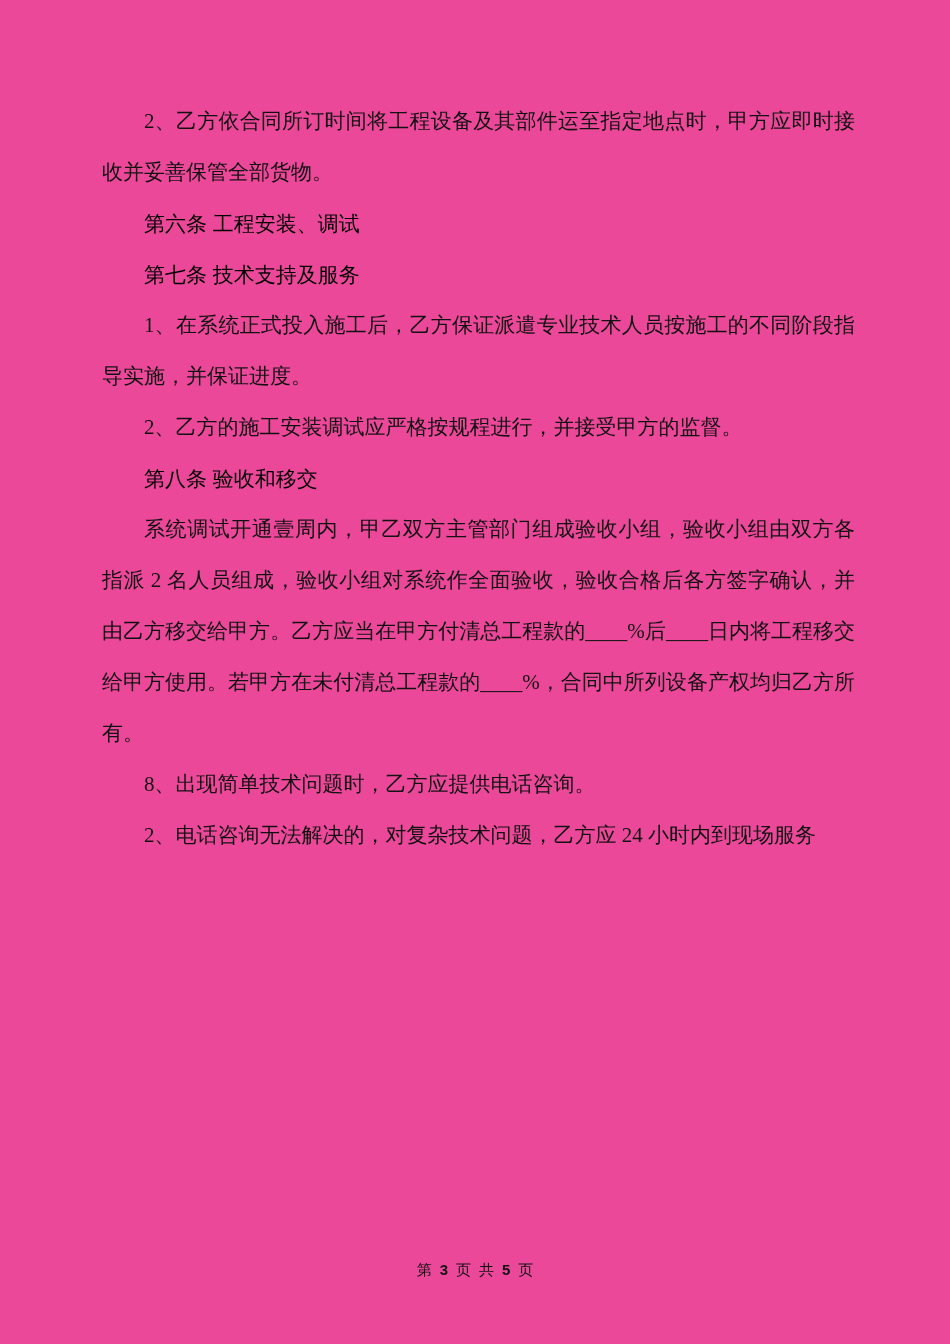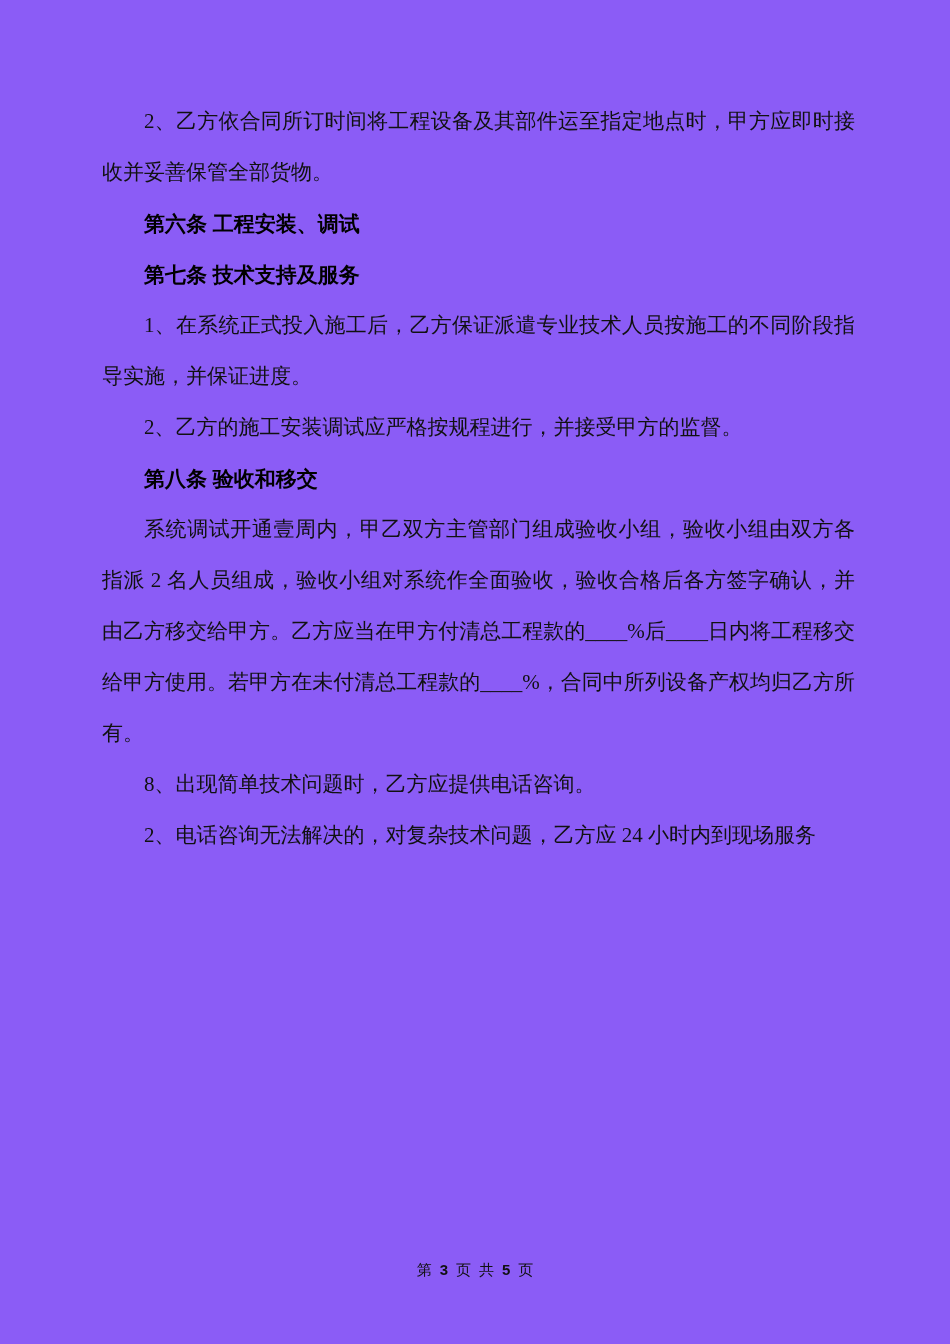--- a/index.html
+++ b/index.html
@@ -4,21 +4,21 @@
 <style>
   html, body {
     margin: 0;
     padding: 0;
     background: #ffffff;
   }
   .page {
     position: relative;
     width: 950px;
     height: 1344px;
-    background: #8b5cf6;
+    background: #ec4899;
     overflow: hidden;
     color: #111111;
     font-family: "Liberation Serif", "DejaVu Serif", serif;
   }
   .content {
     position: absolute;
     left: 102px;
     top: 96px;
     width: 753px;
   }
@@ -28,21 +28,21 @@
     line-height: 51px;
     text-align: justify;
     text-indent: 42px;
     word-break: break-all;
     color: #111111;
   }
   .heading {
     margin: 0;
     font-size: 21px;
     line-height: 51px;
-    font-weight: bold;
+    font-weight: normal;
     font-family: "Liberation Sans", "DejaVu Sans", sans-serif;
     text-indent: 42px;
     color: #000000;
   }
   .footer {
     position: absolute;
     left: 0;
     right: 0;
     top: 1226px;
     text-align: center;

